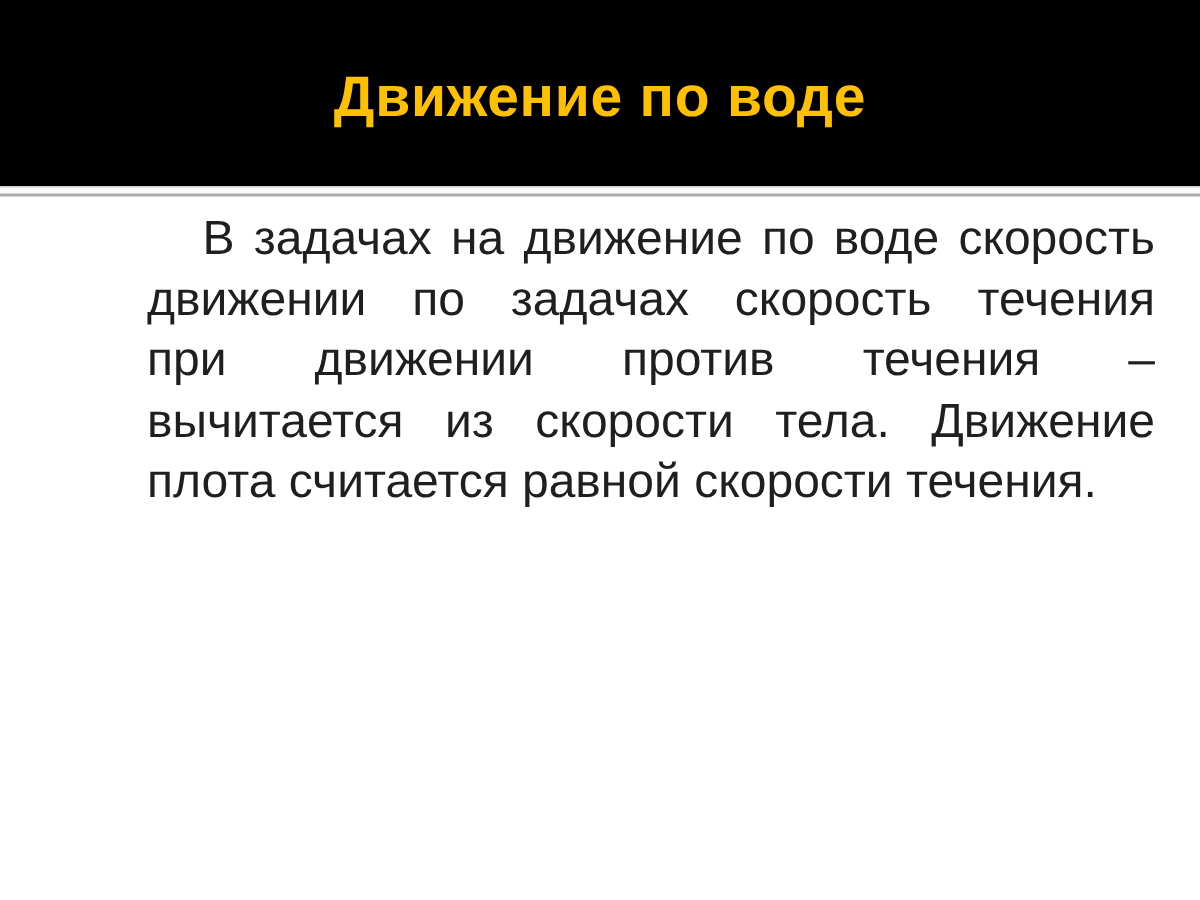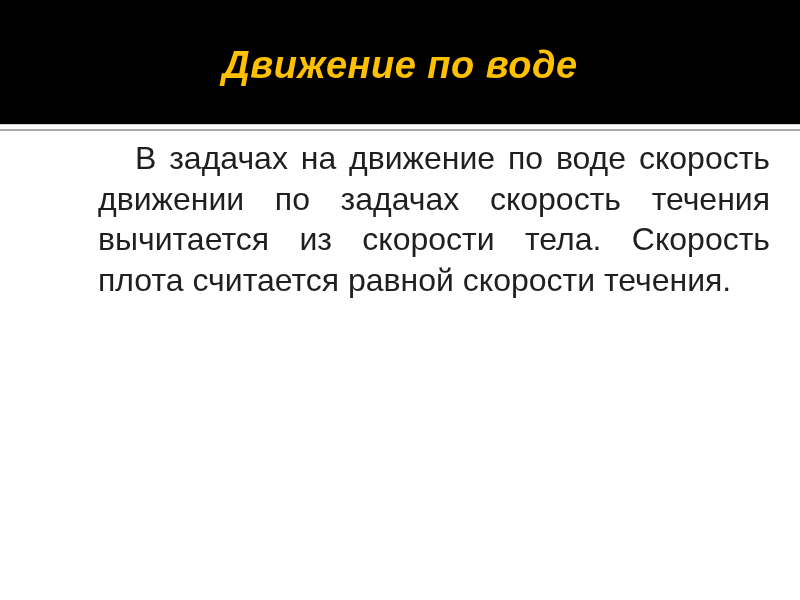--- a/index.html
+++ b/index.html
@@ -25,21 +25,20 @@
   }
   .title {
     margin: 0;
     padding-top: 44px;
     text-align: center;
     font-size: 38px;
     font-weight: bold;
     letter-spacing: 0.5px;
     color: var(--title, #FFC000);
     font-family: "Liberation Sans", sans-serif;
-    font-style: italic;
   }
   .divider {
     position: absolute;
     top: 124px;
     left: 0;
     width: 800px;
     height: 4px;
     background: #fcfcfc;
     border-top: 1px solid #cfcfcf;
     border-bottom: 2px solid #ababab;
@@ -73,17 +72,18 @@
 
   <div class="header">
     <h1 class="title">Движение по воде</h1>
   </div>
 
   <div class="divider"></div>
 
   <div class="textblock">
     <div class="line indent">В задачах на движение по воде скорость</div>
     <div class="line">движении по задачах скорость течения</div>
-    <div class="line">вычитается из скорости тела. Скорость</div>
+    <div class="line">при движении против течения –</div>
+    <div class="line">вычитается из скорости тела. Движение</div>
     <div class="line last">плота считается равной скорости течения.</div>
   </div>
 
 </div>
 
 </body></html>

